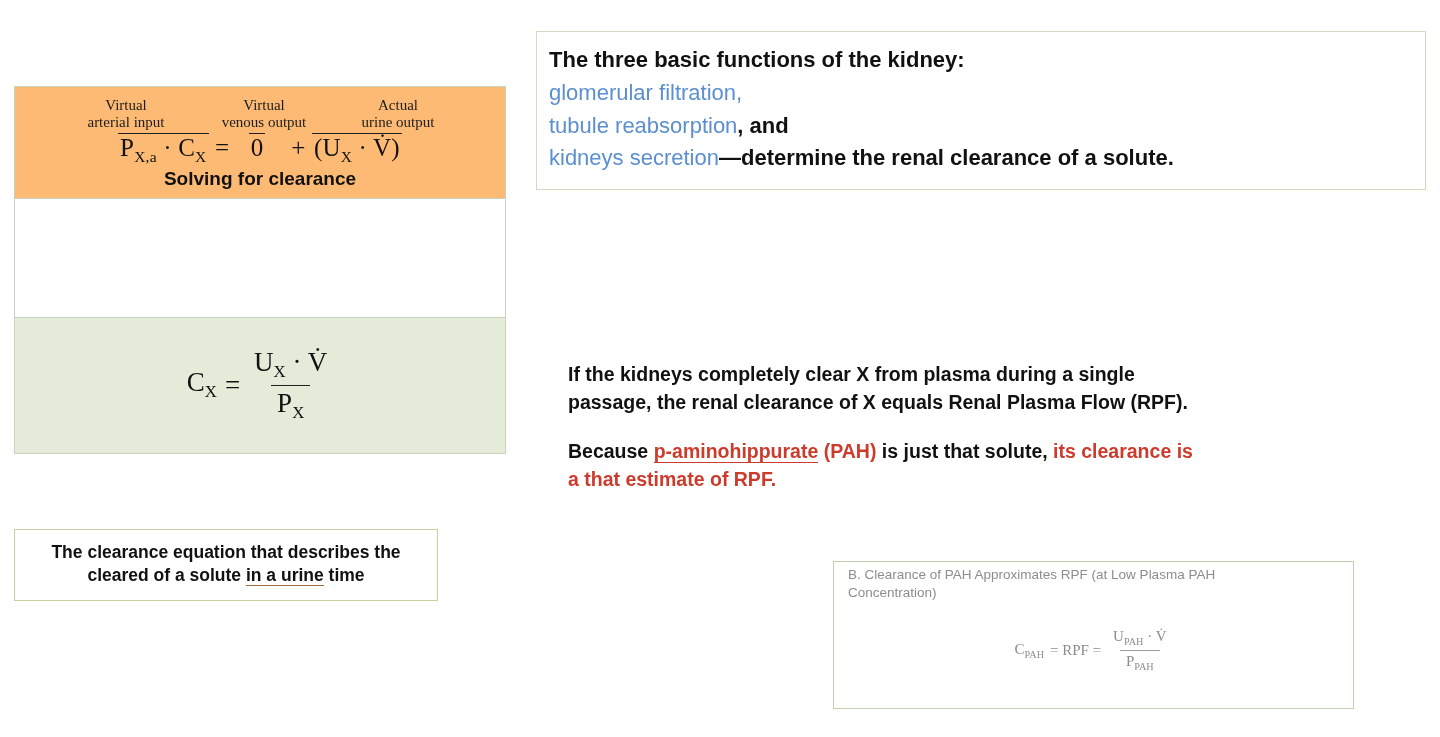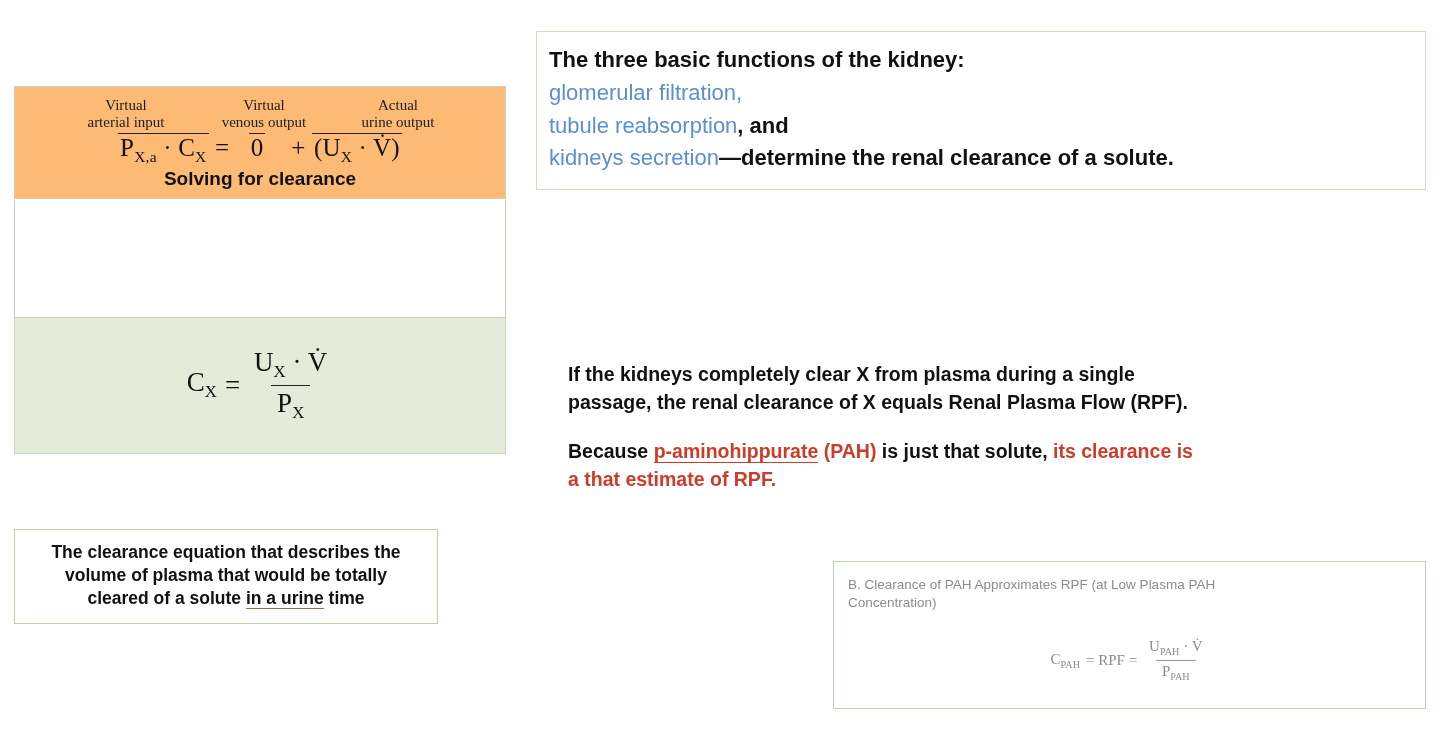--- a/index.html
+++ b/index.html
@@ -144,26 +144,26 @@
   .red { color: #cc3b2b; }
   .red-underline {
     color: #cc3b2b;
     border-bottom: 1.4px solid #cc3b2b;
   }
 
   .pah-box {
     position: absolute;
     left: 833px;
     top: 561px;
-    width: 593px;
+    width: 521px;
     height: 148px;
     border: 1px solid #bfd0b3;
     box-sizing: border-box;
     background: #ffffff;
-    padding: 14px 14px;
+    padding: 4px 14px;
     color: #8d8d8d;
   }
   .pah-title {
     font-size: 13.5px;
     line-height: 1.35;
   }
   .pah-eq {
     margin-top: 26px;
     text-align: center;
     font-family: "Liberation Serif", serif;
@@ -218,21 +218,20 @@
       <span class="frac">
         <span class="num"><span>U</span><sub class="small">X</sub><span> · V̇</span></span>
         <span class="den"><span>P</span><sub class="small">X</sub></span>
       </span>
     </div>
   </div>
 </div>
 
 <div class="left-caption">
   <div>The clearance equation that describes the</div>
-  <div>volume of plasma that would be totally</div>
   <div><span>cleared of a solute </span><span class="underline-squiggle">in a urine</span><span> time</span></div>
 </div>
 
 <div class="top-right-box">
   <div class="tr-line bold">The three basic functions of the kidney:</div>
   <div class="tr-line"><span class="blue">glomerular filtration,</span></div>
   <div class="tr-line"><span class="blue">tubule reabsorption</span><span class="strong">, and</span></div>
   <div class="tr-line"><span class="blue">kidneys secretion</span><span class="strong">—determine the renal clearance of a solute.</span></div>
 </div>
 

